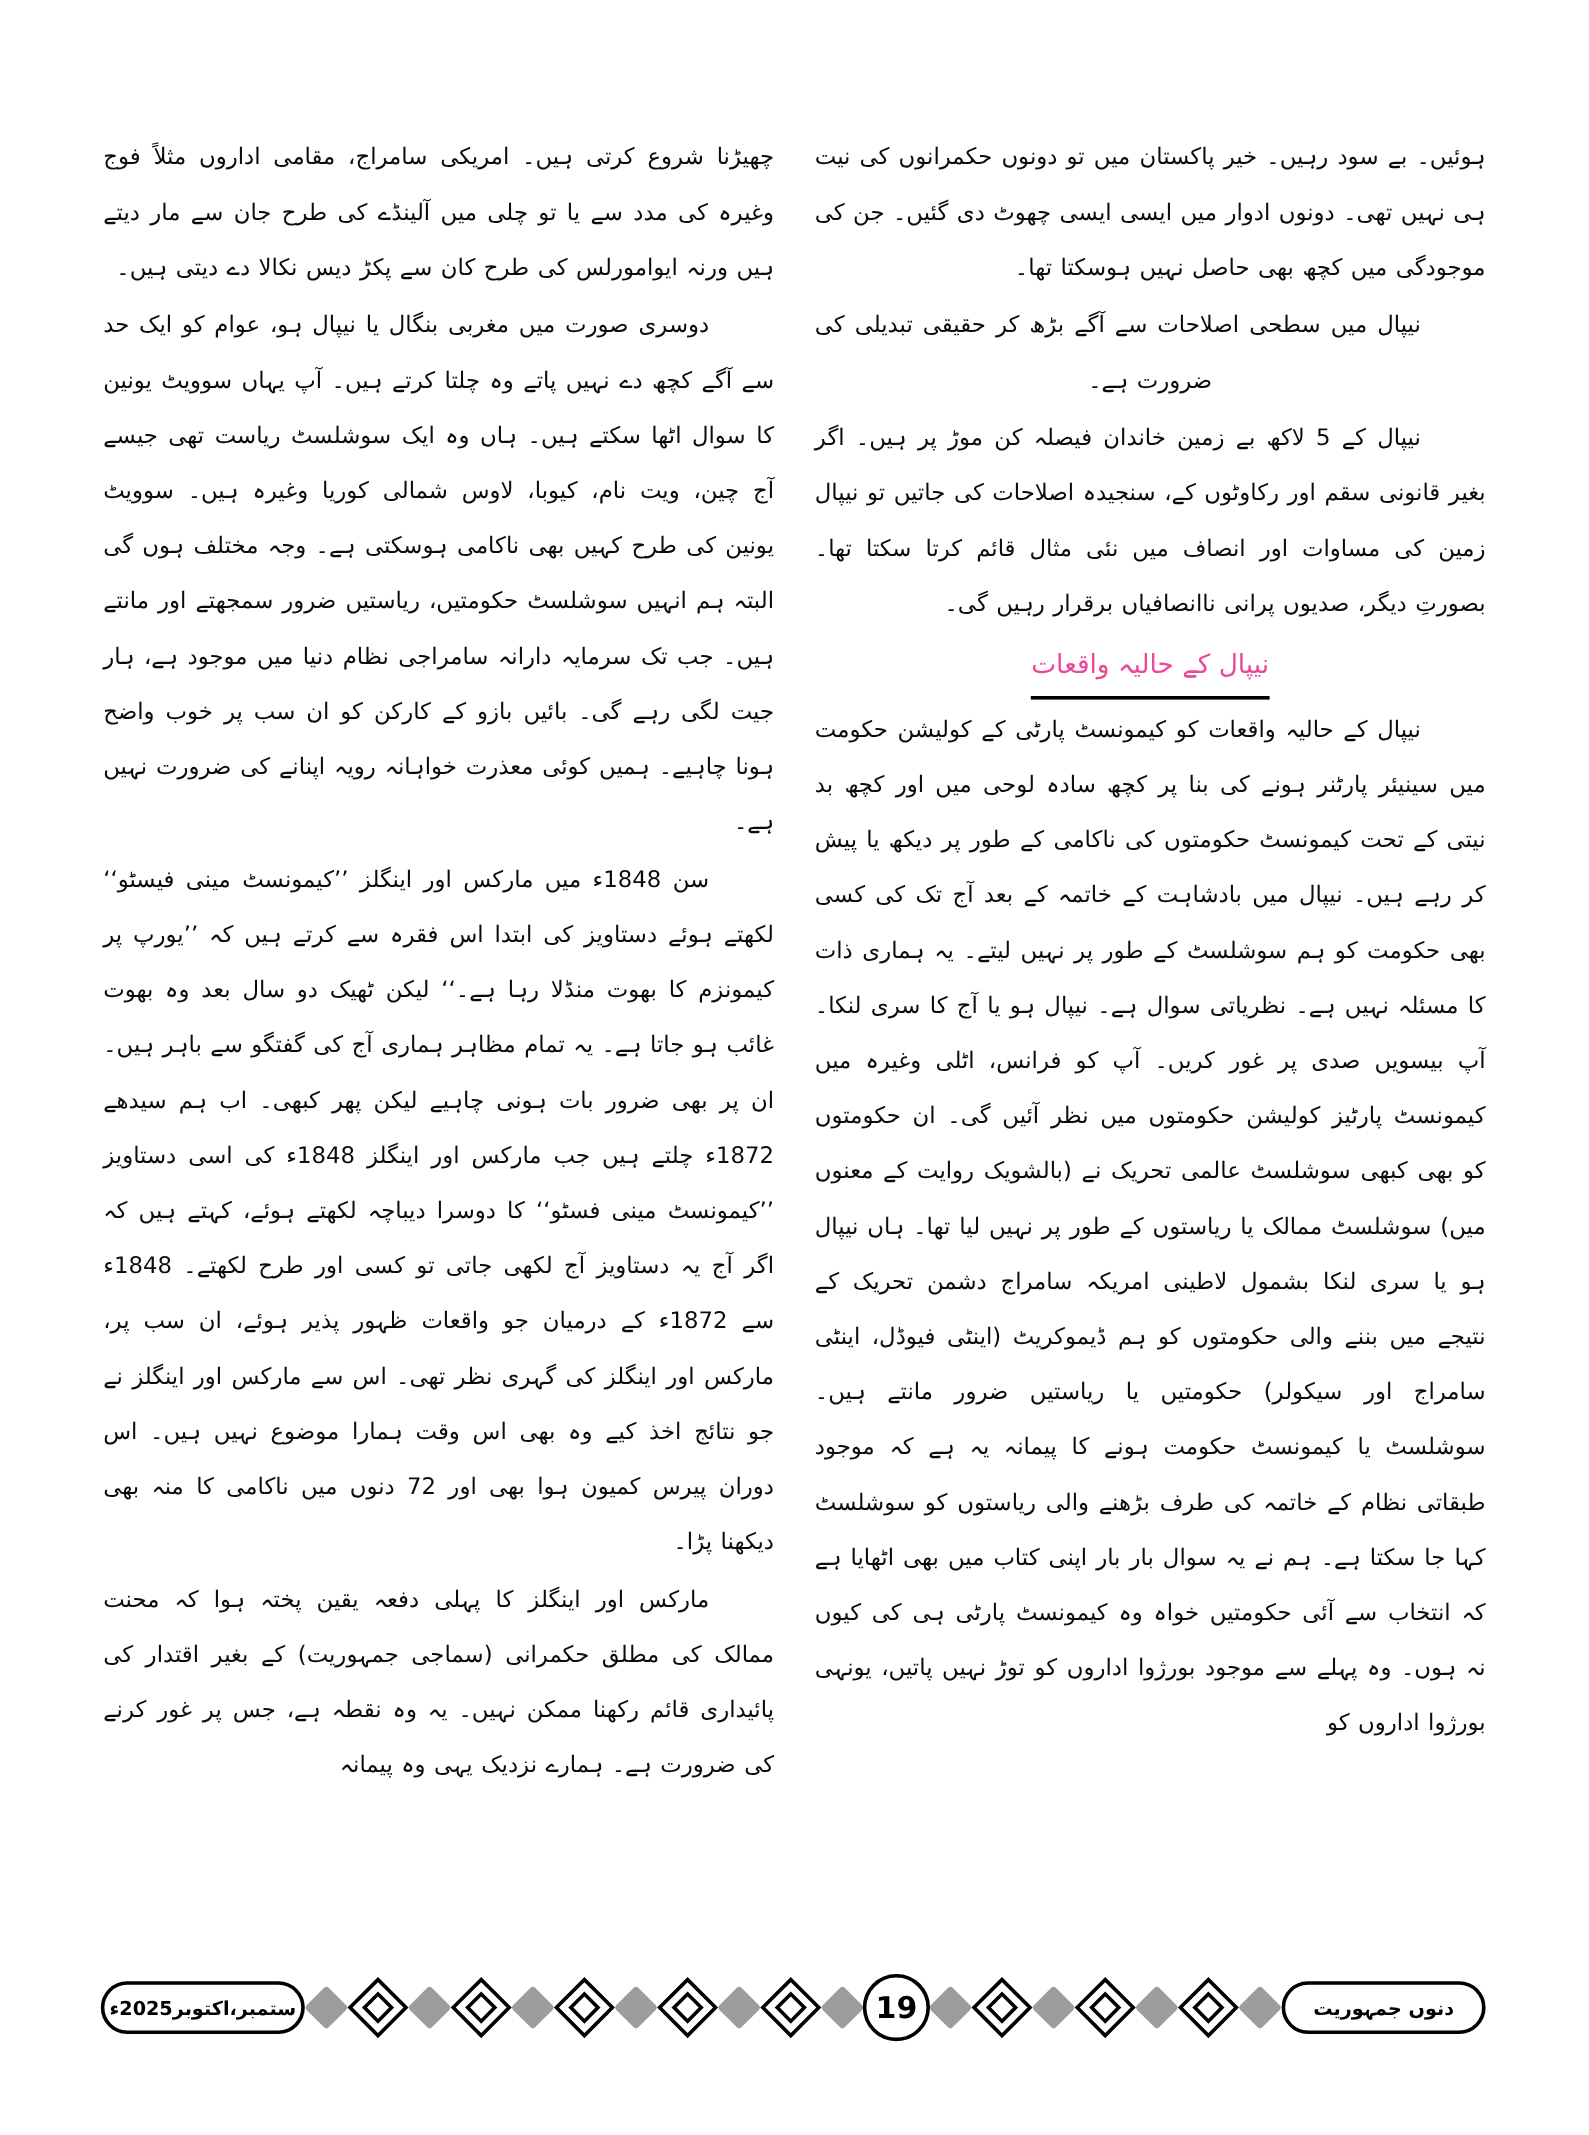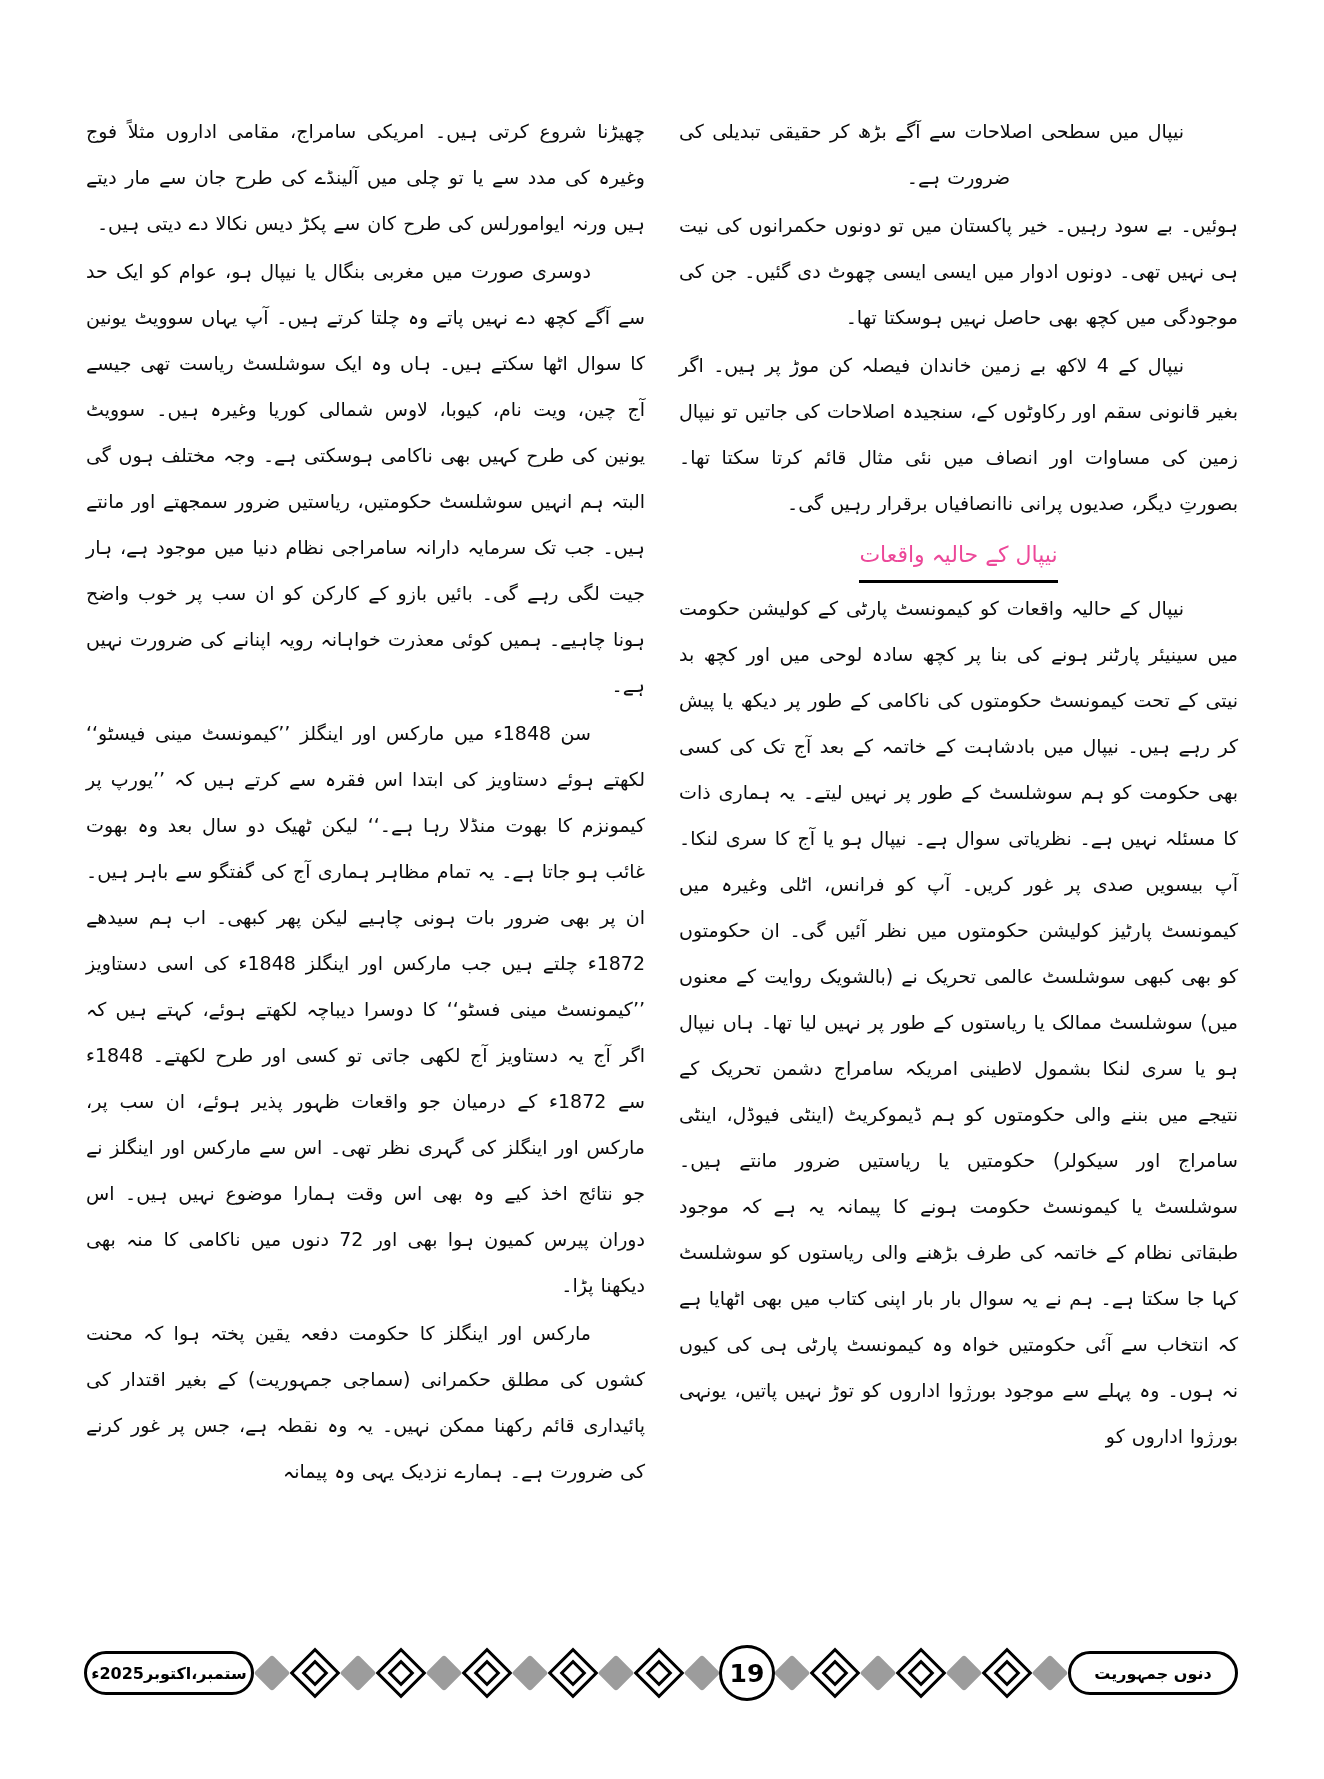--- a/index.html
+++ b/index.html
@@ -175,42 +175,42 @@
 </style>
 </head>
 <body>
 
 <div class="page">
 
   <div class="columns">
 
     <div class="col col-right">
 
+      <p class="para last">ہوئیں۔ بے سود رہیں۔ خیر پاکستان میں تو دونوں حکمرانوں کی نیت ہی نہیں تھی۔ دونوں ادوار میں ایسی ایسی چھوٹ دی گئیں۔ جن کی موجودگی میں کچھ بھی حاصل نہیں ہوسکتا تھا۔</p>
+
       <p class="para indent center-last">نیپال میں سطحی اصلاحات سے آگے بڑھ کر حقیقی تبدیلی کی ضرورت ہے۔</p>
 
-      <p class="para last">ہوئیں۔ بے سود رہیں۔ خیر پاکستان میں تو دونوں حکمرانوں کی نیت ہی نہیں تھی۔ دونوں ادوار میں ایسی ایسی چھوٹ دی گئیں۔ جن کی موجودگی میں کچھ بھی حاصل نہیں ہوسکتا تھا۔</p>
-
-      <p class="para indent last">نیپال کے 4 لاکھ بے زمین خاندان فیصلہ کن موڑ پر ہیں۔ اگر بغیر قانونی سقم اور رکاوٹوں کے، سنجیدہ اصلاحات کی جاتیں تو نیپال زمین کی مساوات اور انصاف میں نئی مثال قائم کرتا سکتا تھا۔ بصورتِ دیگر، صدیوں پرانی ناانصافیاں برقرار رہیں گی۔</p>
+      <p class="para indent last">نیپال کے 5 لاکھ بے زمین خاندان فیصلہ کن موڑ پر ہیں۔ اگر بغیر قانونی سقم اور رکاوٹوں کے، سنجیدہ اصلاحات کی جاتیں تو نیپال زمین کی مساوات اور انصاف میں نئی مثال قائم کرتا سکتا تھا۔ بصورتِ دیگر، صدیوں پرانی ناانصافیاں برقرار رہیں گی۔</p>
 
       <div class="section-heading">
         <span class="hd">نیپال کے حالیہ واقعات</span>
       </div>
 
       <p class="para indent last">نیپال کے حالیہ واقعات کو کیمونسٹ پارٹی کے کولیشن حکومت میں سینیئر پارٹنر ہونے کی بنا پر کچھ سادہ لوحی میں اور کچھ بد نیتی کے تحت کیمونسٹ حکومتوں کی ناکامی کے طور پر دیکھ یا پیش کر رہے ہیں۔ نیپال میں بادشاہت کے خاتمہ کے بعد آج تک کی کسی بھی حکومت کو ہم سوشلسٹ کے طور پر نہیں لیتے۔ یہ ہماری ذات کا مسئلہ نہیں ہے۔ نظریاتی سوال ہے۔ نیپال ہو یا آج کا سری لنکا۔ آپ بیسویں صدی پر غور کریں۔ آپ کو فرانس، اٹلی وغیرہ میں کیمونسٹ پارٹیز کولیشن حکومتوں میں نظر آئیں گی۔ ان حکومتوں کو بھی کبھی سوشلسٹ عالمی تحریک نے (بالشویک روایت کے معنوں میں) سوشلسٹ ممالک یا ریاستوں کے طور پر نہیں لیا تھا۔ ہاں نیپال ہو یا سری لنکا بشمول لاطینی امریکہ سامراج دشمن تحریک کے نتیجے میں بننے والی حکومتوں کو ہم ڈیموکریٹ (اینٹی فیوڈل، اینٹی سامراج اور سیکولر) حکومتیں یا ریاستیں ضرور مانتے ہیں۔ سوشلسٹ یا کیمونسٹ حکومت ہونے کا پیمانہ یہ ہے کہ موجود طبقاتی نظام کے خاتمہ کی طرف بڑھنے والی ریاستوں کو سوشلسٹ کہا جا سکتا ہے۔ ہم نے یہ سوال بار بار اپنی کتاب میں بھی اٹھایا ہے کہ انتخاب سے آئی حکومتیں خواہ وہ کیمونسٹ پارٹی ہی کی کیوں نہ ہوں۔ وہ پہلے سے موجود بورژوا اداروں کو توڑ نہیں پاتیں، یونہی بورژوا اداروں کو</p>
     </div>
 
     <div class="col col-left">
 
       <p class="para last">چھیڑنا شروع کرتی ہیں۔ امریکی سامراج، مقامی اداروں مثلاً فوج وغیرہ کی مدد سے یا تو چلی میں آلینڈے کی طرح جان سے مار دیتے ہیں ورنہ ایوامورلس کی طرح کان سے پکڑ دیس نکالا دے دیتی ہیں۔</p>
 
       <p class="para indent last">دوسری صورت میں مغربی بنگال یا نیپال ہو، عوام کو ایک حد سے آگے کچھ دے نہیں پاتے وہ چلتا کرتے ہیں۔ آپ یہاں سوویٹ یونین کا سوال اٹھا سکتے ہیں۔ ہاں وہ ایک سوشلسٹ ریاست تھی جیسے آج چین، ویت نام، کیوبا، لاوس شمالی کوریا وغیرہ ہیں۔ سوویٹ یونین کی طرح کہیں بھی ناکامی ہوسکتی ہے۔ وجہ مختلف ہوں گی البتہ ہم انہیں سوشلسٹ حکومتیں، ریاستیں ضرور سمجھتے اور مانتے ہیں۔ جب تک سرمایہ دارانہ سامراجی نظام دنیا میں موجود ہے، ہار جیت لگی رہے گی۔ بائیں بازو کے کارکن کو ان سب پر خوب واضح ہونا چاہیے۔ ہمیں کوئی معذرت خواہانہ رویہ اپنانے کی ضرورت نہیں ہے۔</p>
 
       <p class="para indent last">سن 1848ء میں مارکس اور اینگلز ’’کیمونسٹ مینی فیسٹو‘‘ لکھتے ہوئے دستاویز کی ابتدا اس فقرہ سے کرتے ہیں کہ ’’یورپ پر کیمونزم کا بھوت منڈلا رہا ہے۔‘‘ لیکن ٹھیک دو سال بعد وہ بھوت غائب ہو جاتا ہے۔ یہ تمام مظاہر ہماری آج کی گفتگو سے باہر ہیں۔ ان پر بھی ضرور بات ہونی چاہیے لیکن پھر کبھی۔ اب ہم سیدھے 1872ء چلتے ہیں جب مارکس اور اینگلز 1848ء کی اسی دستاویز ’’کیمونسٹ مینی فسٹو‘‘ کا دوسرا دیباچہ لکھتے ہوئے، کہتے ہیں کہ اگر آج یہ دستاویز آج لکھی جاتی تو کسی اور طرح لکھتے۔ 1848ء سے 1872ء کے درمیان جو واقعات ظہور پذیر ہوئے، ان سب پر، مارکس اور اینگلز کی گہری نظر تھی۔ اس سے مارکس اور اینگلز نے جو نتائج اخذ کیے وہ بھی اس وقت ہمارا موضوع نہیں ہیں۔ اس دوران پیرس کمیون ہوا بھی اور 72 دنوں میں ناکامی کا منہ بھی دیکھنا پڑا۔</p>
 
-      <p class="para indent last">مارکس اور اینگلز کا حکومت دفعہ یقین پختہ ہوا کہ محنت کشوں کی مطلق حکمرانی (سماجی جمہوریت) کے بغیر اقتدار کی پائیداری قائم رکھنا ممکن نہیں۔ یہ وہ نقطہ ہے، جس پر غور کرنے کی ضرورت ہے۔ ہمارے نزدیک یہی وہ پیمانہ</p>
+      <p class="para indent last">مارکس اور اینگلز کا پہلی دفعہ یقین پختہ ہوا کہ محنت ممالک کی مطلق حکمرانی (سماجی جمہوریت) کے بغیر اقتدار کی پائیداری قائم رکھنا ممکن نہیں۔ یہ وہ نقطہ ہے، جس پر غور کرنے کی ضرورت ہے۔ ہمارے نزدیک یہی وہ پیمانہ</p>
     </div>
 
   </div>
 
   <div class="footer">
 
     <div class="pill pill-title">
       <span>دنوں جمہوریت</span>
     </div>
 

